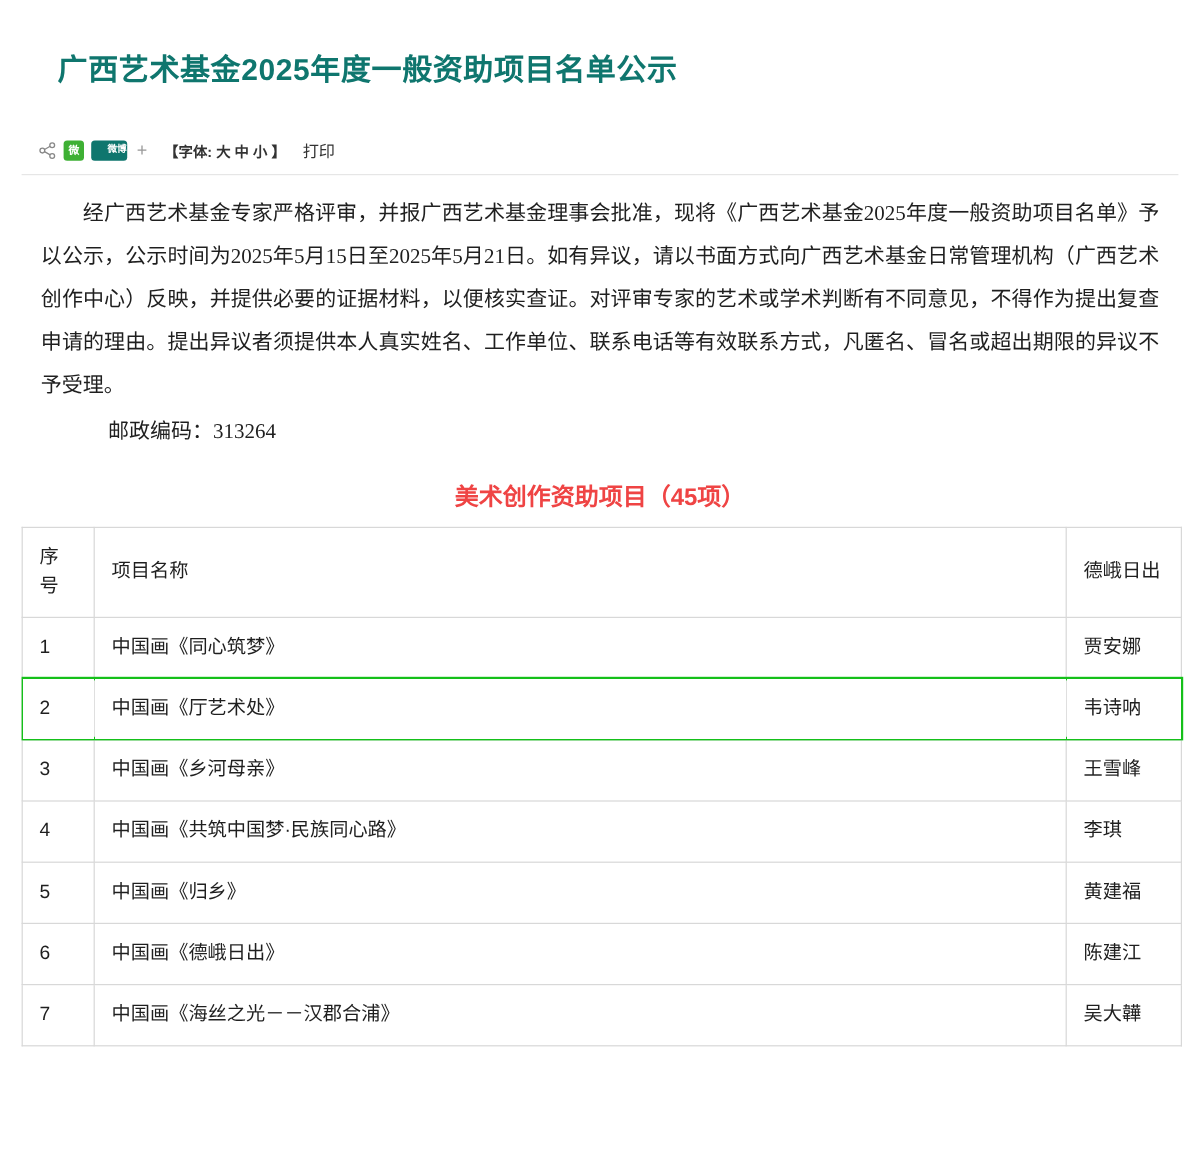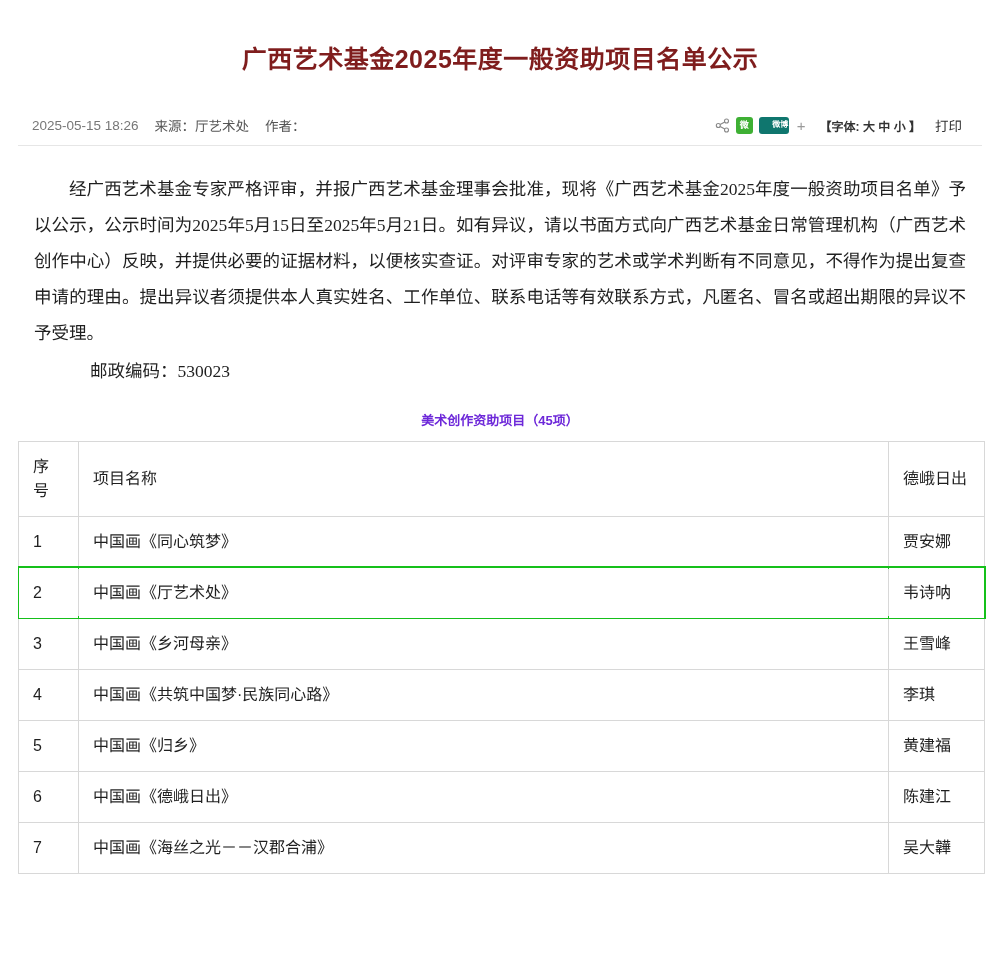--- a/index.html
+++ b/index.html
@@ -14,24 +14,23 @@
     color: #222;
     -webkit-font-smoothing: antialiased;
   }
   .page {
     width: 1000px;
     box-sizing: border-box;
     padding: 0 18px;
   }
   
   .article-title {
-    text-align: center;
     font-size: 25px;
     font-weight: bold;
-    color: #7f1d1d;
+    color: #0f766e;
     letter-spacing: 0.5px;
     padding: 26px 30px 18px 30px;
     line-height: 1.35;
     font-family: "Liberation Sans", sans-serif;
   }
   
   .meta-bar {
     display: flex;
     align-items: center;
     justify-content: space-between;
@@ -87,43 +86,43 @@
 
   
   .body-wrap {
     padding: 14px 16px 4px 16px;
   }
   p.body-p {
     font-family: "Liberation Serif", serif;
     font-size: 17.5px;
     line-height: 2.05;
     color: #1f1f1f;
-    margin: 12px 0 2px 0;
+    margin: 0 0 2px 0;
     text-align: justify;
     text-indent: 2em;
   }
   .contact-line {
     font-family: "Liberation Serif", serif;
     font-size: 17.5px;
     line-height: 2.05;
     color: #1f1f1f;
     margin: 0;
     padding-left: 3.2em;
   }
   .mono-inline {
     font-family: "Liberation Mono", monospace;
     font-size: 16px;
   }
 
   
   .section-heading {
     text-align: center;
     font-weight: bold;
-    font-size: 13px;
-    color: #6d28d9;
+    font-size: 20px;
+    color: #ef4444;
     margin: 16px 0 12px 0;
     font-family: "Liberation Sans", sans-serif;
   }
 
   
   table.list-table {
     width: 966px;
     margin: 0 auto;
     border-collapse: collapse;
     table-layout: fixed;
@@ -155,25 +154,20 @@
   }
 </style>
 </head>
 <body>
 
 <div class="page">
 
   <h1 class="article-title">广西艺术基金2025年度一般资助项目名单公示</h1>
 
   <div class="meta-bar">
-    <div class="meta-left">
-      <span class="date">2025-05-15 18:26</span>
-      <span class="source">来源：厅艺术处</span>
-      <span class="author">作者：</span>
-    </div>
     <div class="meta-right">
       <span class="share-group">
         <span class="share-icon">
           <svg width="15" height="15" viewBox="0 0 15 15" aria-hidden="true">
             <circle cx="11.5" cy="3" r="2" fill="none" stroke="#888" stroke-width="1.1"></circle>
             <circle cx="3.3" cy="7.5" r="2" fill="none" stroke="#888" stroke-width="1.1"></circle>
             <circle cx="11.5" cy="12" r="2" fill="none" stroke="#888" stroke-width="1.1"></circle>
             <line x1="5.1" y1="6.6" x2="9.8" y2="3.9" stroke="#888" stroke-width="1.1"></line>
             <line x1="5.1" y1="8.4" x2="9.8" y2="11.1" stroke="#888" stroke-width="1.1"></line>
           </svg>
@@ -188,21 +182,21 @@
         <span class="opt">中</span>
         <span class="opt">小</span>
         <span class="lbl">】</span>
       </span>
       <span class="print-link">打印</span>
     </div>
   </div>
 
   <div class="body-wrap">
     <p class="body-p">经广西艺术基金专家严格评审，并报广西艺术基金理事会批准，现将《广西艺术基金2025年度一般资助项目名单》予以公示，公示时间为2025年5月15日至2025年5月21日。如有异议，请以书面方式向广西艺术基金日常管理机构（广西艺术创作中心）反映，并提供必要的证据材料，以便核实查证。对评审专家的艺术或学术判断有不同意见，不得作为提出复查申请的理由。提出异议者须提供本人真实姓名、工作单位、联系电话等有效联系方式，凡匿名、冒名或超出期限的异议不予受理。</p>
-    <p class="contact-line">邮政编码：530023</p>
+    <p class="contact-line">邮政编码：313264</p>
   </div>
 
   <div class="section-heading">美术创作资助项目（45项）</div>
 
   <table class="list-table">
     <colgroup>
       <col class="c-idx">
       <col class="c-name">
       <col class="c-owner">
     </colgroup>

